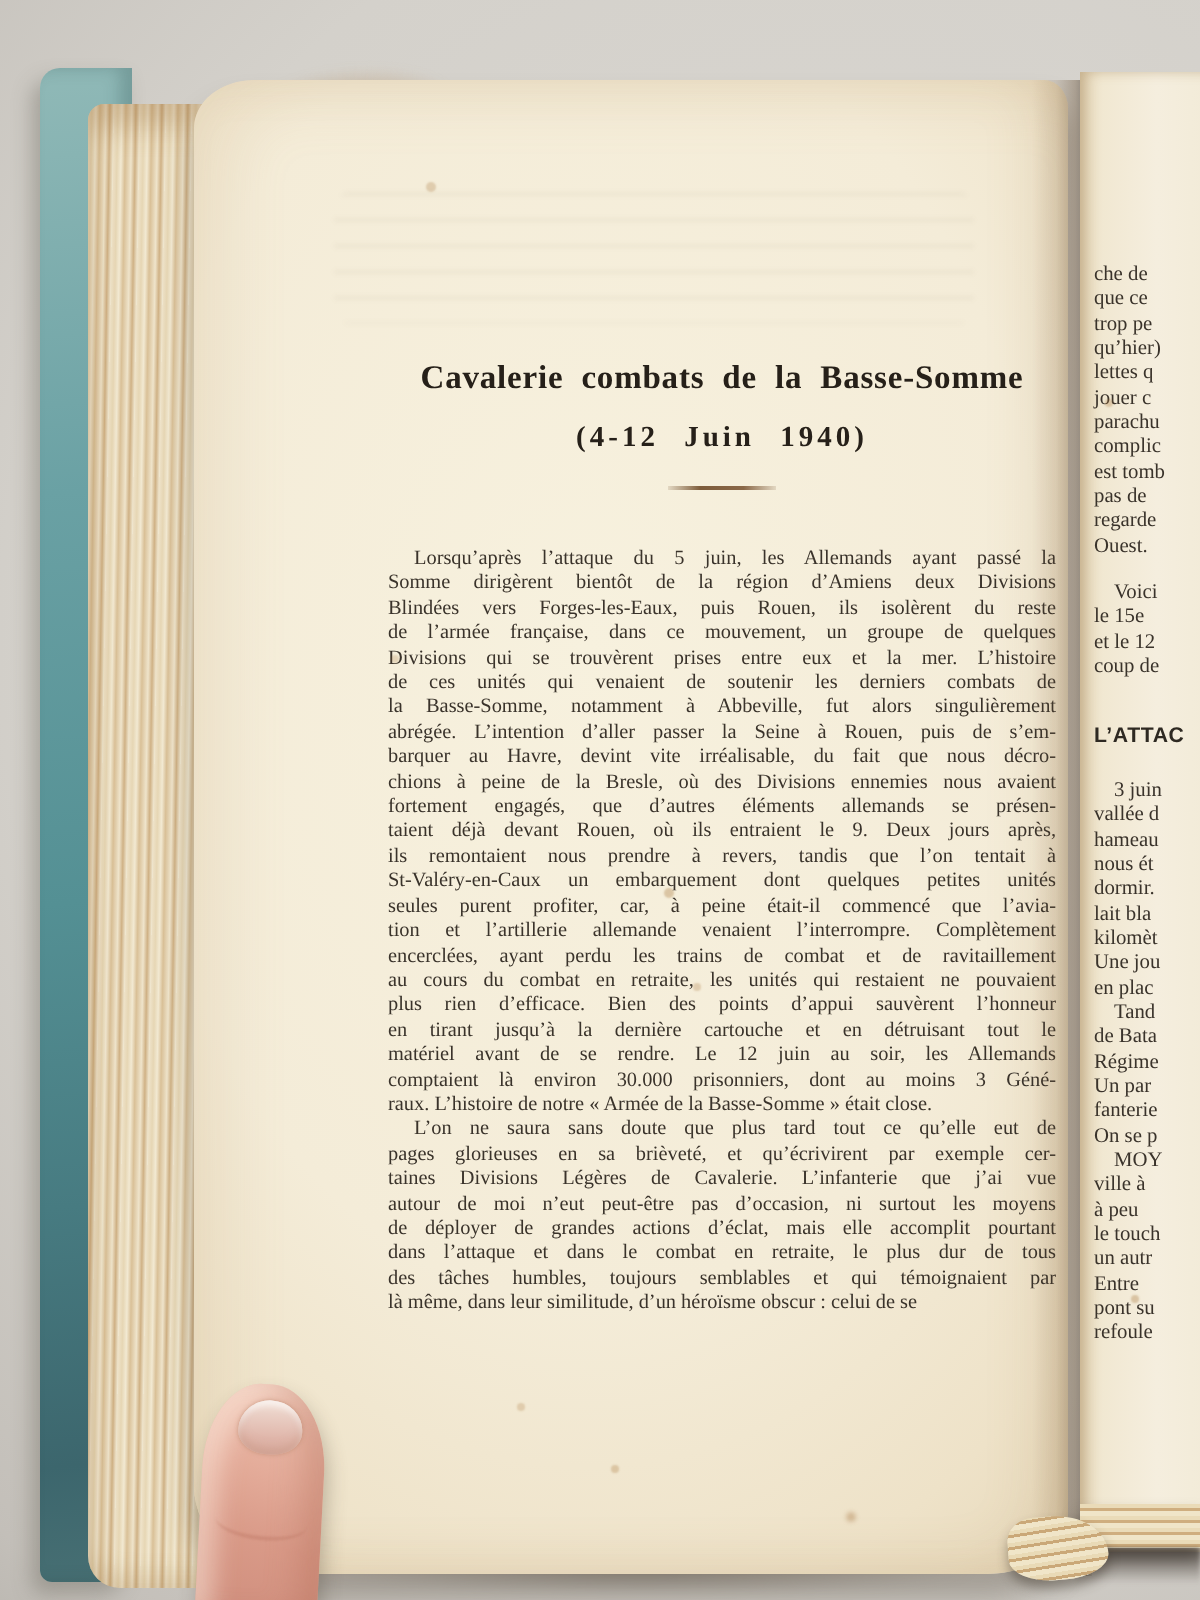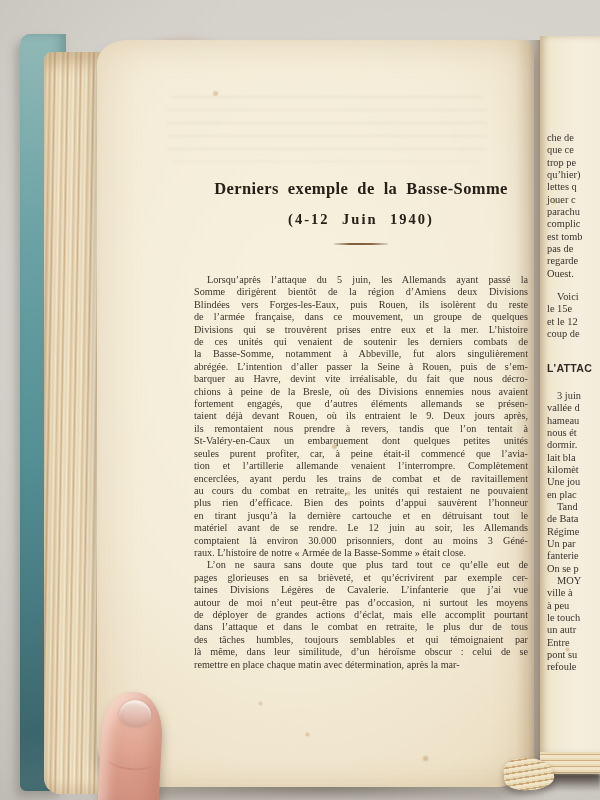--- a/index.html
+++ b/index.html
@@ -143,21 +143,21 @@
   <div class="cover"></div>
   <div class="fore-edge"></div>
   <div class="edge-dark"></div>
   <div class="top-tan"></div>
 
   <div class="page-shadow"></div>
 
   <div class="page-left">
     <div class="ghost"></div>
     <div class="page-inner">
-      <h1 class="title">Derniers exemple de la Basse-Somme</h1>
+      <h1 class="title">Cavalerie combats de la Basse-Somme</h1>
       <h2 class="subtitle">(4-12 Juin 1940)</h2>
       <div class="rule"></div>
       <div class="body-text">
         <div class="para">
             <div class="line">Lorsqu’après l’attaque du 5 juin, les Allemands ayant passé la</div>
             <div class="line">Somme dirigèrent bientôt de la région d’Amiens deux Divisions</div>
             <div class="line">Blindées vers Forges-les-Eaux, puis Rouen, ils isolèrent du reste</div>
             <div class="line">de l’armée française, dans ce mouvement, un groupe de quelques</div>
             <div class="line">Divisions qui se trouvèrent prises entre eux et la mer. L’histoire</div>
             <div class="line">de ces unités qui venaient de soutenir les derniers combats de</div>
@@ -181,21 +181,20 @@
           </div>
         <div class="para">
             <div class="line">L’on ne saura sans doute que plus tard tout ce qu’elle eut de</div>
             <div class="line">pages glorieuses en sa brièveté, et qu’écrivirent par exemple cer-</div>
             <div class="line">taines Divisions Légères de Cavalerie. L’infanterie que j’ai vue</div>
             <div class="line">autour de moi n’eut peut-être pas d’occasion, ni surtout les moyens</div>
             <div class="line">de déployer de grandes actions d’éclat, mais elle accomplit pourtant</div>
             <div class="line">dans l’attaque et dans le combat en retraite, le plus dur de tous</div>
             <div class="line">des tâches humbles, toujours semblables et qui témoignaient par</div>
             <div class="line">là même, dans leur similitude, d’un héroïsme obscur : celui de se</div>
-            <div class="line">remettre en place chaque matin avec détermination, après la mar-</div>
           </div>
       </div>
     </div>
   </div>
 
   <div class="gutter"></div>
 
   <div class="page-right">
     <div class="rp-col">
       <div class="rp-para">

